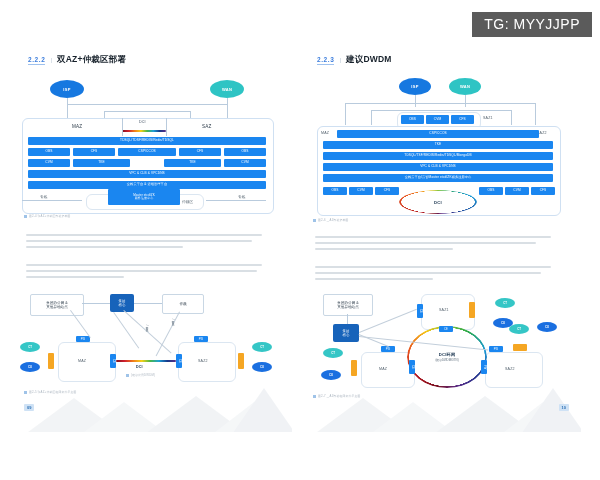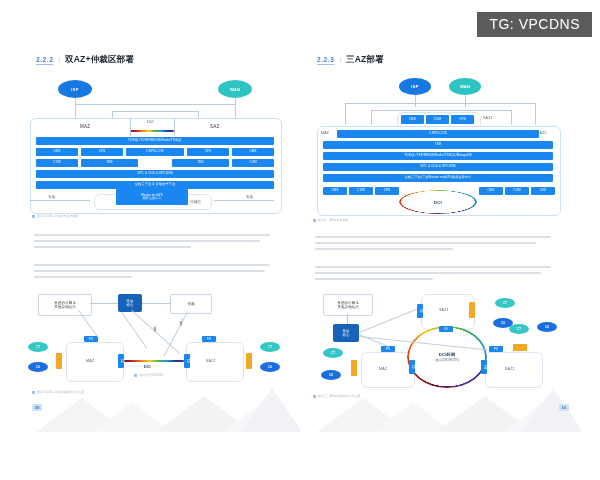--- a/index.html
+++ b/index.html
@@ -24,21 +24,21 @@
     background:#5b5b5b;color:#fff;
     font-size:15px;letter-spacing:.2px;
     padding:6px 14px 7px 14px;line-height:1;
   }
 
   
   .page{
     position:absolute;top:42px;width:278px;height:390px;
     background:#fff;overflow:hidden;
   }
-  .page.left{left:22px;}
+  .page.left{left:14px;}
   .page.right{left:303px;}
 
   
   .page-deco{position:absolute;left:0;right:0;bottom:0;height:62px;overflow:hidden;opacity:.55;}
   .page-deco i{position:absolute;display:block;width:0;height:0;border-style:solid;}
   .t1{border-width:0 54px 40px 54px;border-color:transparent transparent #e9ecef transparent;left:6px;bottom:-6px;}
   .t2{border-width:0 40px 30px 40px;border-color:transparent transparent #eef1f4 transparent;left:70px;bottom:0;}
   .t3{border-width:0 62px 46px 62px;border-color:transparent transparent #e6eaee transparent;left:120px;bottom:-10px;}
   .t4{border-width:0 44px 34px 44px;border-color:transparent transparent #eef1f4 transparent;left:196px;bottom:-4px;}
   .t5{border-width:0 36px 52px 36px;border-color:transparent transparent #e4e8ed transparent;right:-8px;bottom:-8px;}
@@ -136,21 +136,21 @@
   .ccloud.ct{background:#35c6c6;}
   .ccloud.cu{background:#1a6fe0;}
   .diag{position:absolute;background:#c3cfdb;height:1px;transform-origin:0 0;}
   .vlabel{position:absolute;font-size:2.6px;color:#7d8a96;writing-mode:vertical-rl;}
 </style>
 </head>
 <body>
 
 <div class="stage">
 
-  <div class="wm-top">TG: VPCDNS</div>
+  <div class="wm-top">TG: MYYJJPP</div>
 
   <div class="page left">
 
     <div class="page-deco">
       <i class="t1"></i>
         <i class="t2"></i>
         <i class="t3"></i>
         <i class="t4"></i>
         <i class="t5"></i>
     </div>
@@ -278,21 +278,21 @@
       <i class="t1"></i>
         <i class="t2"></i>
         <i class="t3"></i>
         <i class="t4"></i>
         <i class="t5"></i>
     </div>
 
     <div class="sec-head">
       <span class="sec-num">2.2.3</span>
       <span class="sec-bar">|</span>
-      <span class="sec-title">三AZ部署</span>
+      <span class="sec-title">建议DWDM</span>
     </div>
 
     <div class="cloud isp" style="left:96px;top:36px;width:32px;height:17px;">
       <span>ISP</span>
     </div>
     <div class="cloud wan" style="left:146px;top:36px;width:32px;height:17px;">
       <span>WAN</span>
     </div>
     <div class="line v" style="left:112px;top:53px;height:12px;"></div>
     <div class="line v" style="left:162px;top:53px;height:12px;"></div>

